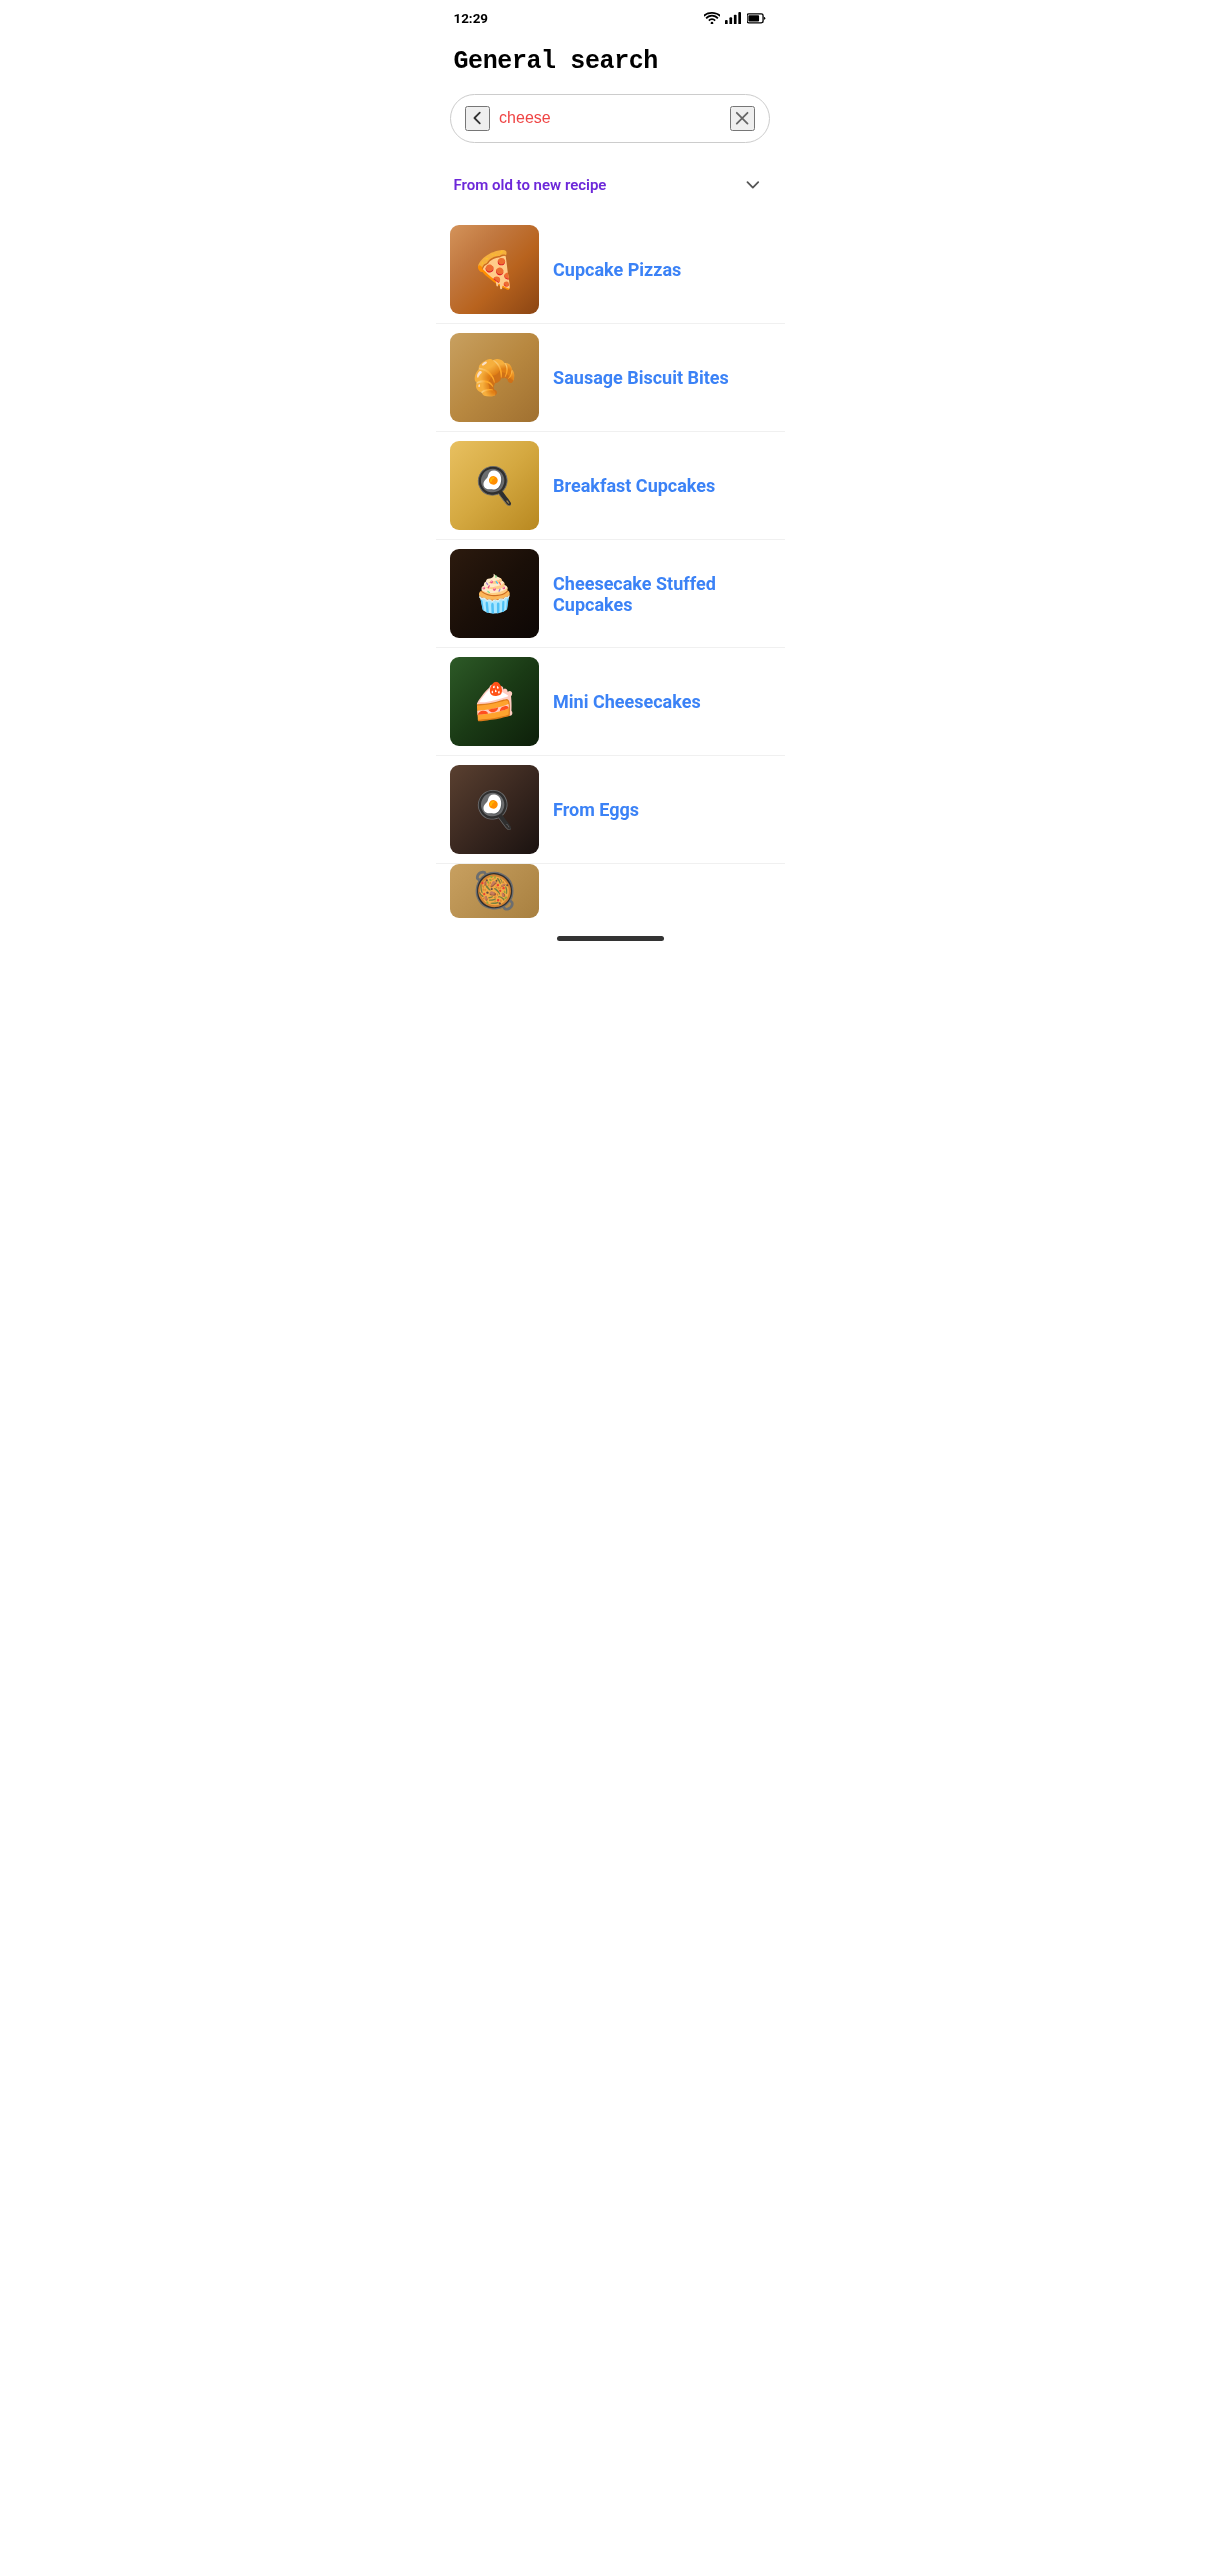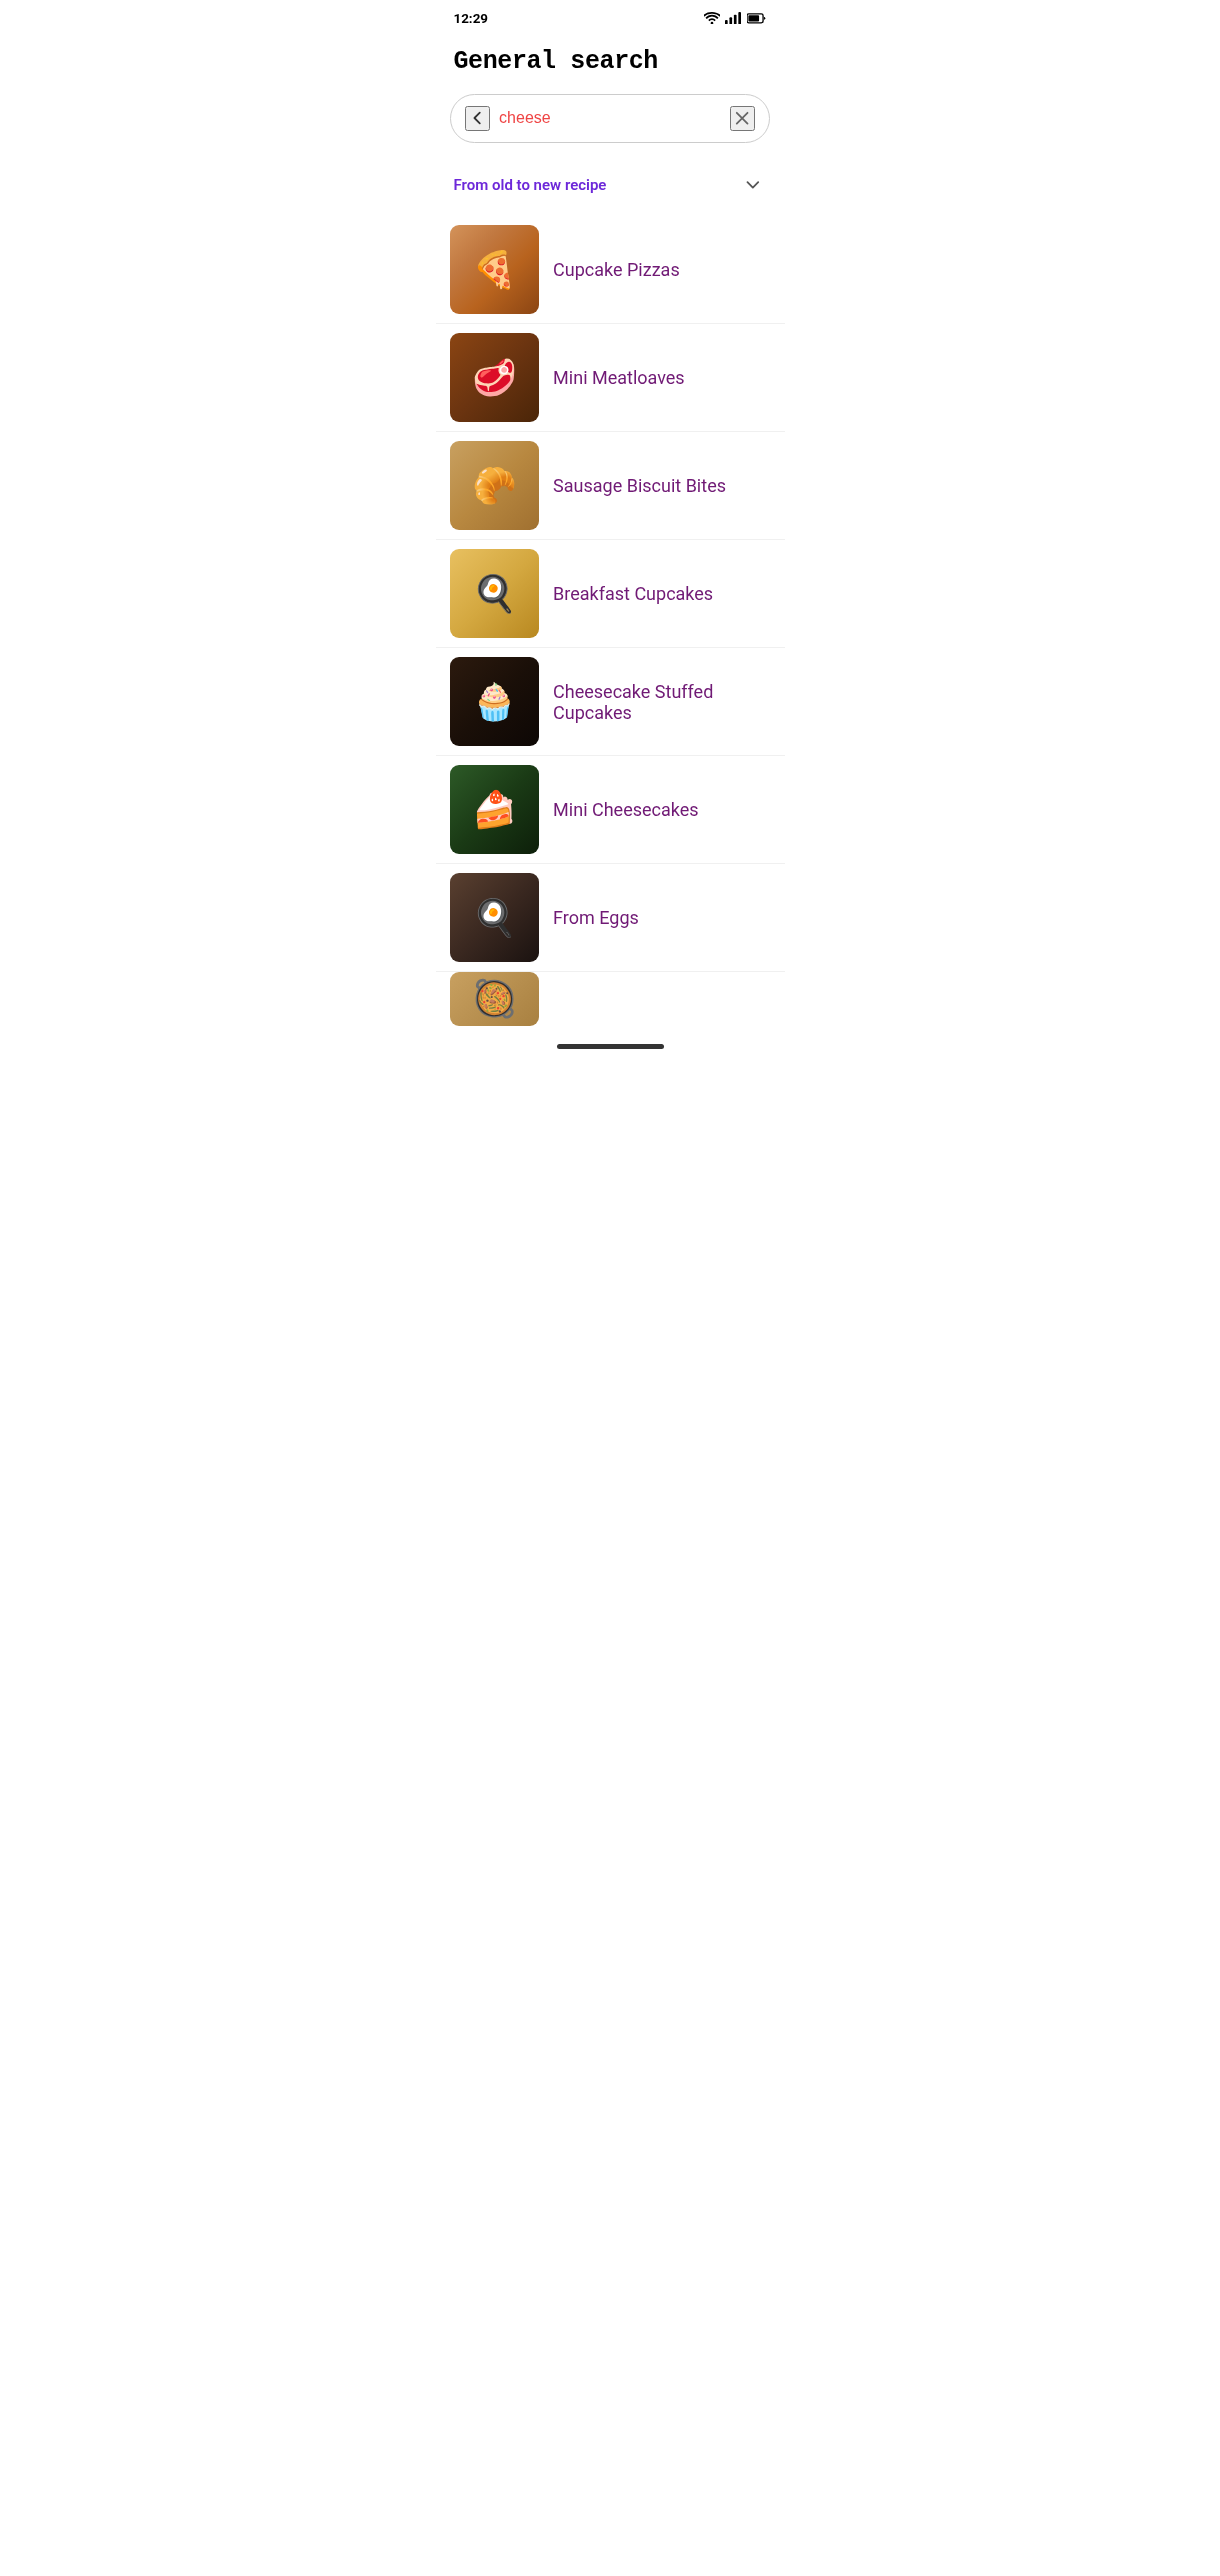--- a/index.html
+++ b/index.html
@@ -129,22 +129,22 @@
       border-radius: 9px;
       flex-shrink: 0;
       overflow: hidden;
       display: flex;
       align-items: center;
       justify-content: center;
     }
 
     .recipe-name {
       font-size: 18px;
-      font-weight: 400;
-      color: #701a75;
+      font-weight: 700;
+      color: #3b82f6;
       flex: 1;
     }
 
     .bottom-bar {
       display: flex;
       justify-content: center;
       padding: 18px;
     }
 
     .bottom-indicator {
@@ -317,24 +317,20 @@
   </div>
 </div>
 
 <div class="recipe-list">
 
   <div class="recipe-item">
     <div class="recipe-image img-cupcake-pizzas"></div>
     <span class="recipe-name">Cupcake Pizzas</span>
   </div>
 
-  <div class="recipe-item">
-    <div class="recipe-image img-mini-meatloaves"></div>
-    <span class="recipe-name">Mini Meatloaves</span>
-  </div>
 
   <div class="recipe-item">
     <div class="recipe-image img-sausage-biscuit"></div>
     <span class="recipe-name">Sausage Biscuit Bites</span>
   </div>
 
   <div class="recipe-item">
     <div class="recipe-image img-breakfast-cupcakes"></div>
     <span class="recipe-name">Breakfast Cupcakes</span>
   </div>

